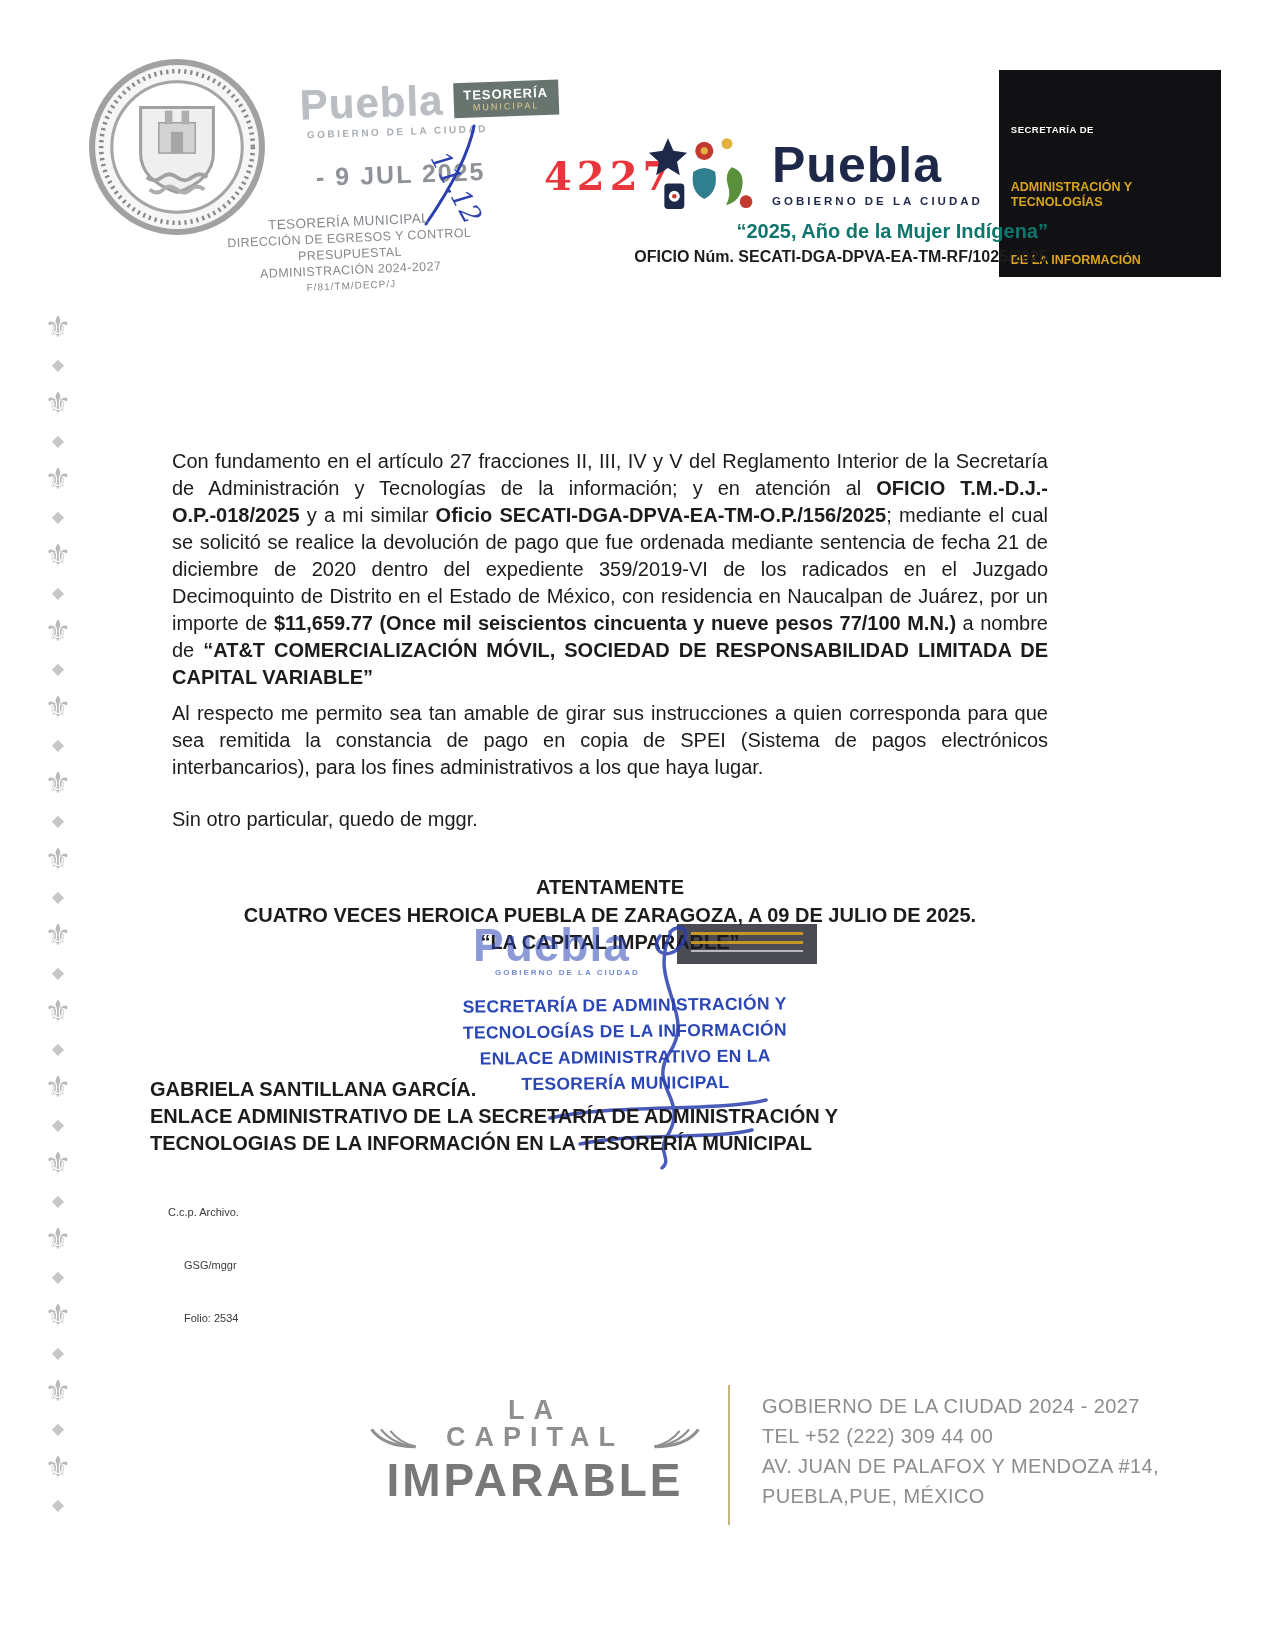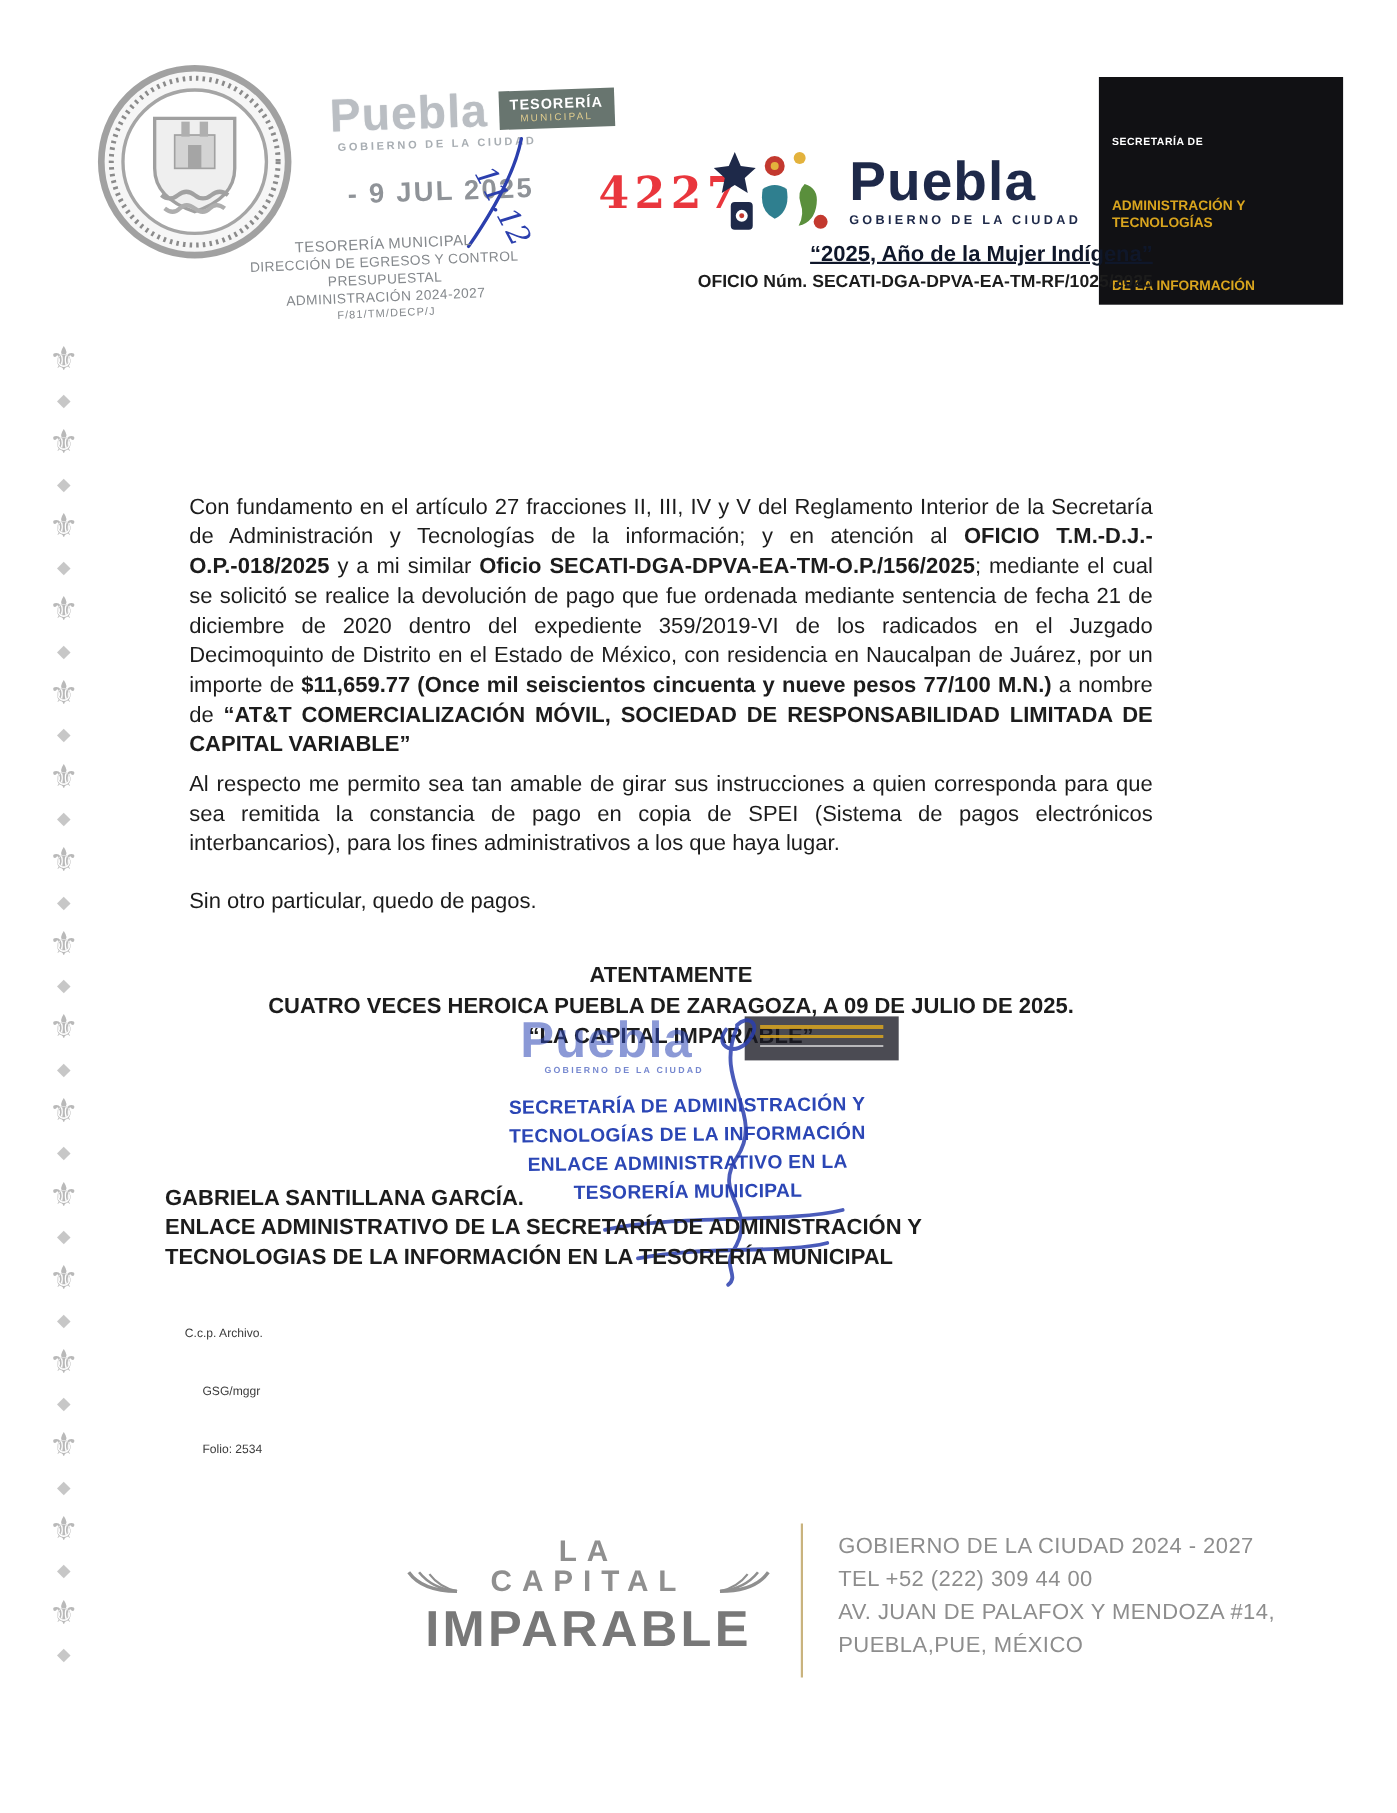--- a/index.html
+++ b/index.html
@@ -44,21 +44,21 @@
   .brand-cluster{position:absolute;left:648px;top:70px;display:flex;align-items:center;}
   .talavera{width:118px;height:88px;flex:0 0 auto;}
   .brand-text{margin-left:6px;}
   .brand-name{font-size:50px;font-weight:bold;color:#1e2949;line-height:1;letter-spacing:1px;}
   .brand-sub{font-size:11.5px;font-weight:bold;color:#1e2949;letter-spacing:3px;margin-top:5px;}
   .brand-box{background:#111114;margin-left:16px;padding:9px 12px;width:198px;}
   .brand-box div{line-height:15px;margin-top:43px;}
   .brand-box div:first-child{color:#ffffff;font-size:9.5px;letter-spacing:.5px;font-weight:bold;}
   .brand-box div:nth-child(2),.brand-box div:nth-child(3){color:#d9a51e;font-size:12.5px;font-weight:bold;}
 
-  .year-legend{position:absolute;right:222px;top:220px;font-weight:bold;font-size:20px;color:#0f172a;text-decoration:underline;}
+  .year-legend{position:absolute;right:222px;top:220px;font-weight:bold;font-size:20px;color:#0f766e;}
   .oficio-number{position:absolute;right:222px;top:248px;font-weight:bold;font-size:16px;color:#1c1c1c;}
 
   .addressee{position:absolute;left:172px;top:328px;font-weight:bold;font-size:20px;line-height:28px;}
 
   .body-p{position:absolute;left:172px;width:876px;margin:0;text-align:justify;
           font-size:20px;line-height:27px;}
   .p1{top:448px;}
   .p2{top:700px;}
   .p3{top:806px;}
   .bold{font-weight:bold;}
@@ -202,21 +202,21 @@
         <div>DE LA INFORMACIÓN</div>
       </div>
   </div>
 
   <div class="year-legend">“2025, Año de la Mujer Indígena”</div>
   <div class="oficio-number">OFICIO Núm. SECATI-DGA-DPVA-EA-TM-RF/1025/2025</div>
 
 
   <p class="body-p p1"><span>Con fundamento en el artículo 27 fracciones II, III, IV y V del Reglamento Interior de la Secretaría de Administración y Tecnologías de la información; y en atención al </span><span class="bold">OFICIO T.M.-D.J.-O.P.-018/2025</span><span> y a mi similar </span><span class="bold">Oficio SECATI-DGA-DPVA-EA-TM-O.P./156/2025</span><span>; mediante el cual se solicitó se realice la devolución de pago que fue ordenada mediante sentencia de fecha 21 de diciembre de 2020 dentro del expediente 359/2019-VI de los radicados en el Juzgado Decimoquinto de Distrito en el Estado de México, con residencia en Naucalpan de Juárez, por un importe de </span><span class="bold">$11,659.77 (Once mil seiscientos cincuenta y nueve pesos 77/100 M.N.)</span><span> a nombre de </span><span class="bold">“AT&amp;T COMERCIALIZACIÓN MÓVIL, SOCIEDAD DE RESPONSABILIDAD LIMITADA DE CAPITAL VARIABLE”</span></p>
   <p class="body-p p2">Al respecto me permito sea tan amable de girar sus instrucciones a quien corresponda para que sea remitida la constancia de pago en copia de SPEI (Sistema de pagos electrónicos interbancarios), para los fines administrativos a los que haya lugar.</p>
-  <p class="body-p p3">Sin otro particular, quedo de pagos.</p>
+  <p class="body-p p3">Sin otro particular, quedo de mggr.</p>
 
   <div class="closing">
     <div>ATENTAMENTE</div>
     <div>CUATRO VECES HEROICA PUEBLA DE ZARAGOZA, A 09 DE JULIO DE 2025.</div>
     <div>“LA CAPITAL IMPARABLE”</div>
   </div>
 
   <div class="blue-stamp">
     <div class="bs-brand">Puebla</div>
     <div class="bs-sub">GOBIERNO DE LA CIUDAD</div>

